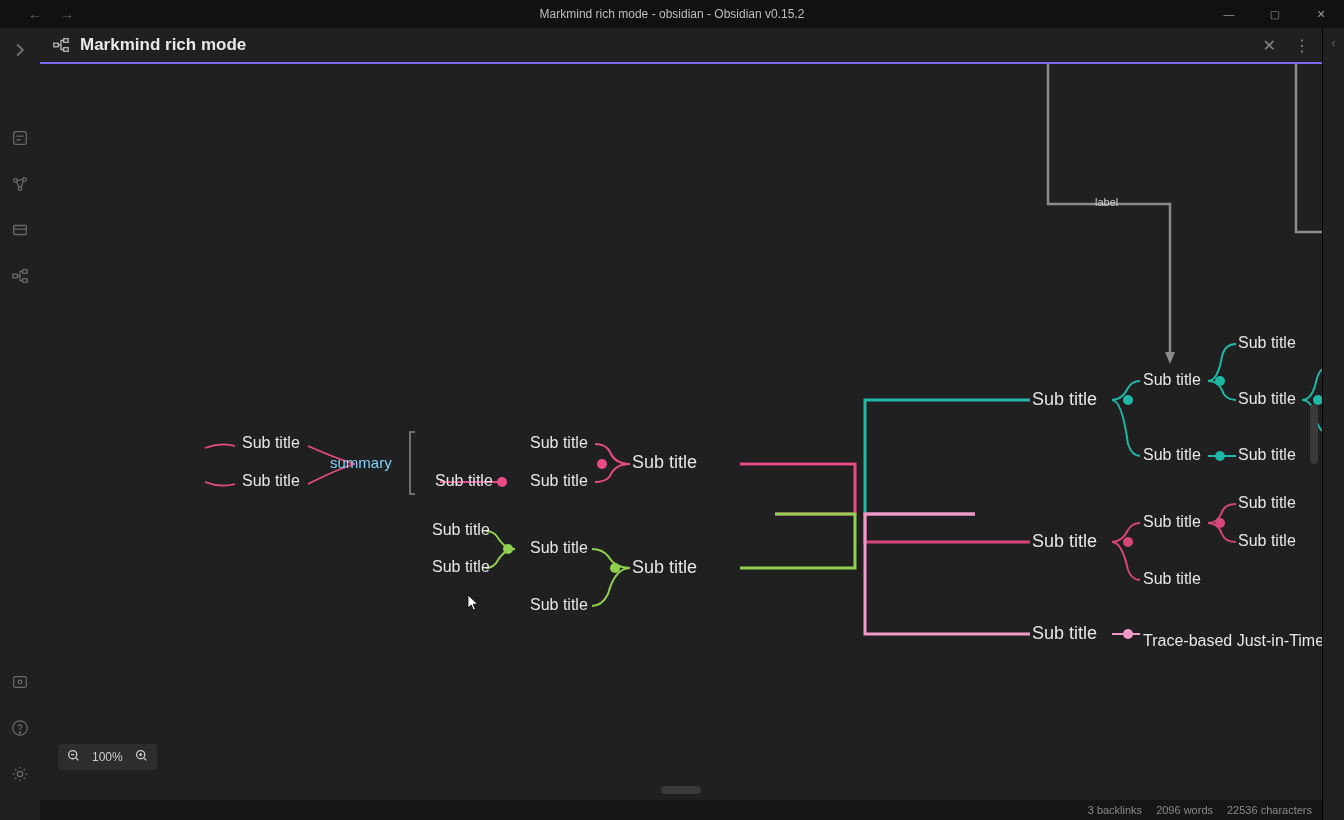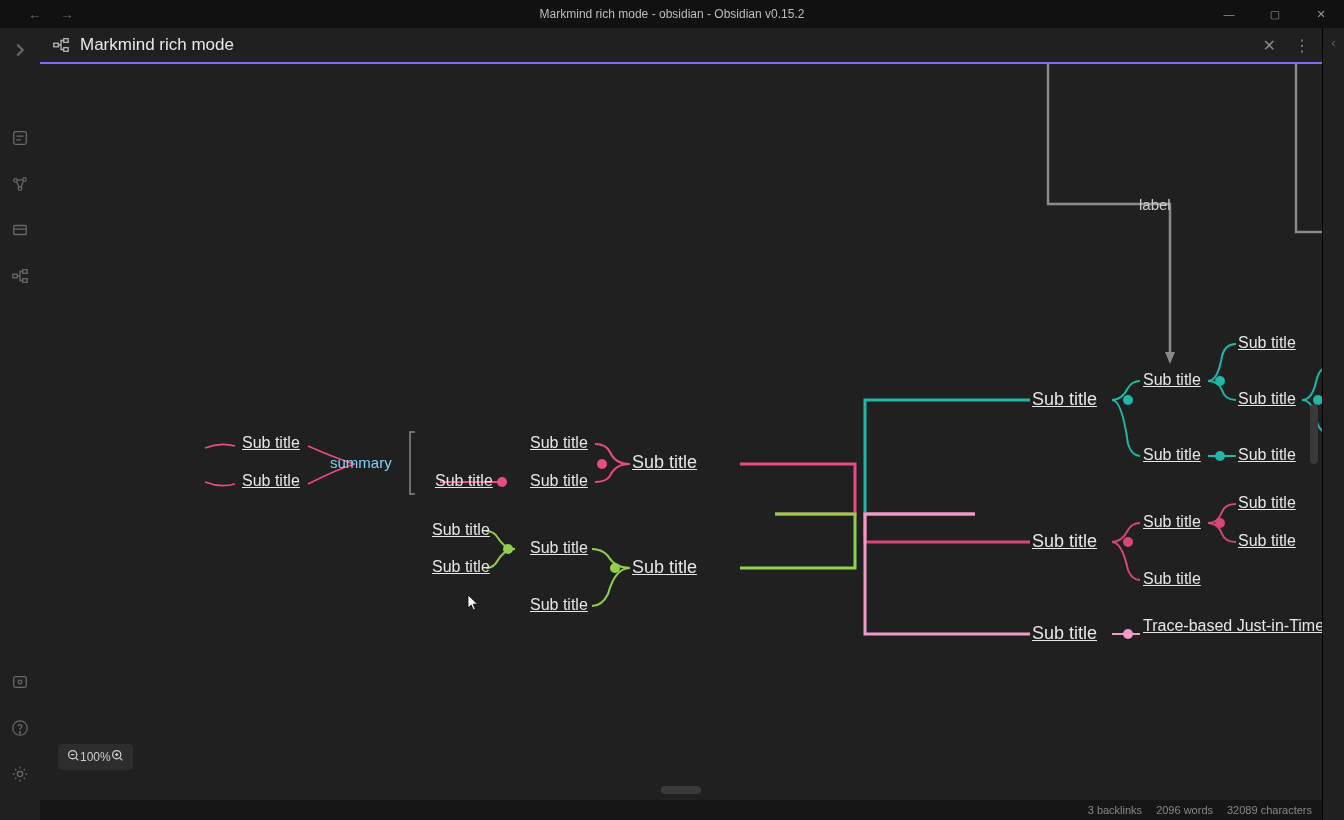--- a/index.html
+++ b/index.html
@@ -28,31 +28,31 @@
   .rail{width:40px;background:var(--bg);display:flex;flex-direction:column;align-items:center;padding-top:10px;gap:22px;color:#777;}
   .rail .spacer{flex:1;}
   .rail svg{opacity:.7}
   .rail div{width:24px;height:24px;display:flex;align-items:center;justify-content:center;}
   
   .rightedge{width:22px;border-left:1px solid #000;display:flex;align-items:flex-start;justify-content:center;padding-top:8px;color:#666;}
   
   .main{flex:1;display:flex;flex-direction:column;position:relative;background:var(--bg);}
   .tabbar{height:36px;border-bottom:2px solid var(--accent);display:flex;align-items:center;padding:0 12px;gap:10px;background:var(--bg);}
   .tabbar .ticon{color:#aaa;display:flex;}
-  .tabbar .title{font-size:17px;font-weight:400;color:#e8e8e8;}
+  .tabbar .title{font-size:17px;font-weight:700;color:#e8e8e8;}
   .tabbar .tright{margin-left:auto;display:flex;gap:18px;color:#888;}
   .canvas{flex:1;position:relative;overflow:hidden;background:var(--bg);}
-  .zoom{position:absolute;left:18px;bottom:30px;background:#2d2d2d;border-radius:4px;padding:5px 9px;display:flex;align-items:center;gap:0;color:#ccc;font-size:12px;}
+  .zoom{position:absolute;left:18px;bottom:30px;background:#2d2d2d;border-radius:4px;padding:5px 9px;display:flex;align-items:center;gap:12px;color:#ccc;font-size:12px;}
   .statusbar{height:20px;background:#161616;color:#888;font-size:11px;display:flex;align-items:center;justify-content:flex-end;padding:0 10px;gap:14px;}
   
-  .node{position:absolute;font-size:16px;color:#e6e6e6;white-space:nowrap;text-decoration:underline;}
+  .node{position:absolute;font-size:16px;color:#e6e6e6;white-space:nowrap;}
   .node.lg{font-size:18px;}
   .root{position:absolute;background:#fff;color:#222;padding:10px 20px;border-radius:6px;font-size:20px;font-weight:500;}
   .summary{position:absolute;font-size:15px;color:#7dd3fc;}
-  .annot{position:absolute;font-size:15px;color:#ccc;margin-left:44px;}
+  .annot{position:absolute;font-size:11px;color:#ccc;}
   .hscroll{position:absolute;left:50%;bottom:6px;transform:translateX(-50%);height:8px;width:40px;background:#3a3a3a;border-radius:4px;}
   .vscroll{position:absolute;right:4px;top:340px;width:8px;height:60px;background:#3a3a3a;border-radius:4px;}
   .cursor{position:absolute;pointer-events:none;}
   svg.map{position:absolute;left:0;top:0;}
 </style>
 </head>
 <body>
 
 <div class="titlebar">
   <div class="nav">
@@ -228,21 +228,21 @@
       <div class="node" style="left:1198px;top:326px">Sub title</div>
       <div class="node" style="left:1198px;top:382px">Sub title</div>
 
       <div class="node lg" style="left:992px;top:467px">Sub title</div>
       <div class="node" style="left:1103px;top:449px">Sub title</div>
       <div class="node" style="left:1103px;top:506px">Sub title</div>
       <div class="node" style="left:1198px;top:430px">Sub title</div>
       <div class="node" style="left:1198px;top:468px">Sub title</div>
 
       <div class="node lg" style="left:992px;top:559px">Sub title</div>
-      <div class="node" style="left:1103px;top:553px">Trace-based Just-in-Time</div>
+      <div class="node" style="left:1103px;top:568px">Trace-based Just-in-Time</div>
 
       <div class="annot" style="left:1055px;top:132px">label</div>
 
       <div class="zoom">
         <span>
           <svg width="13" height="13" viewBox="0 0 16 16" fill="none" stroke="#ccc" stroke-width="1.6">
               <circle cx="7" cy="7" r="5"></circle>
               <path d="M11 11l3 3M5 7h4"></path>
             </svg>
         </span>
@@ -259,20 +259,20 @@
       <div class="vscroll"></div>
 
       <svg class="cursor" style="left:426px;top:530px" width="14" height="18" viewBox="0 0 12 18">
         <path d="M1 1 L1 14 L4.2 11 L6.4 16 L8.4 15.2 L6.2 10.2 L10.5 10 Z" fill="#fff" stroke="#000" stroke-width="0.8"></path>
       </svg>
     </div>
 
     <div class="statusbar">
       <span>3 backlinks</span>
       <span>2096 words</span>
-      <span>32089 characters</span>
+      <span>22536 characters</span>
     </div>
   </div>
 
   <div class="rightedge">
     <span style="font-size:12px">‹</span>
   </div>
 </div>
 
 </body></html>

